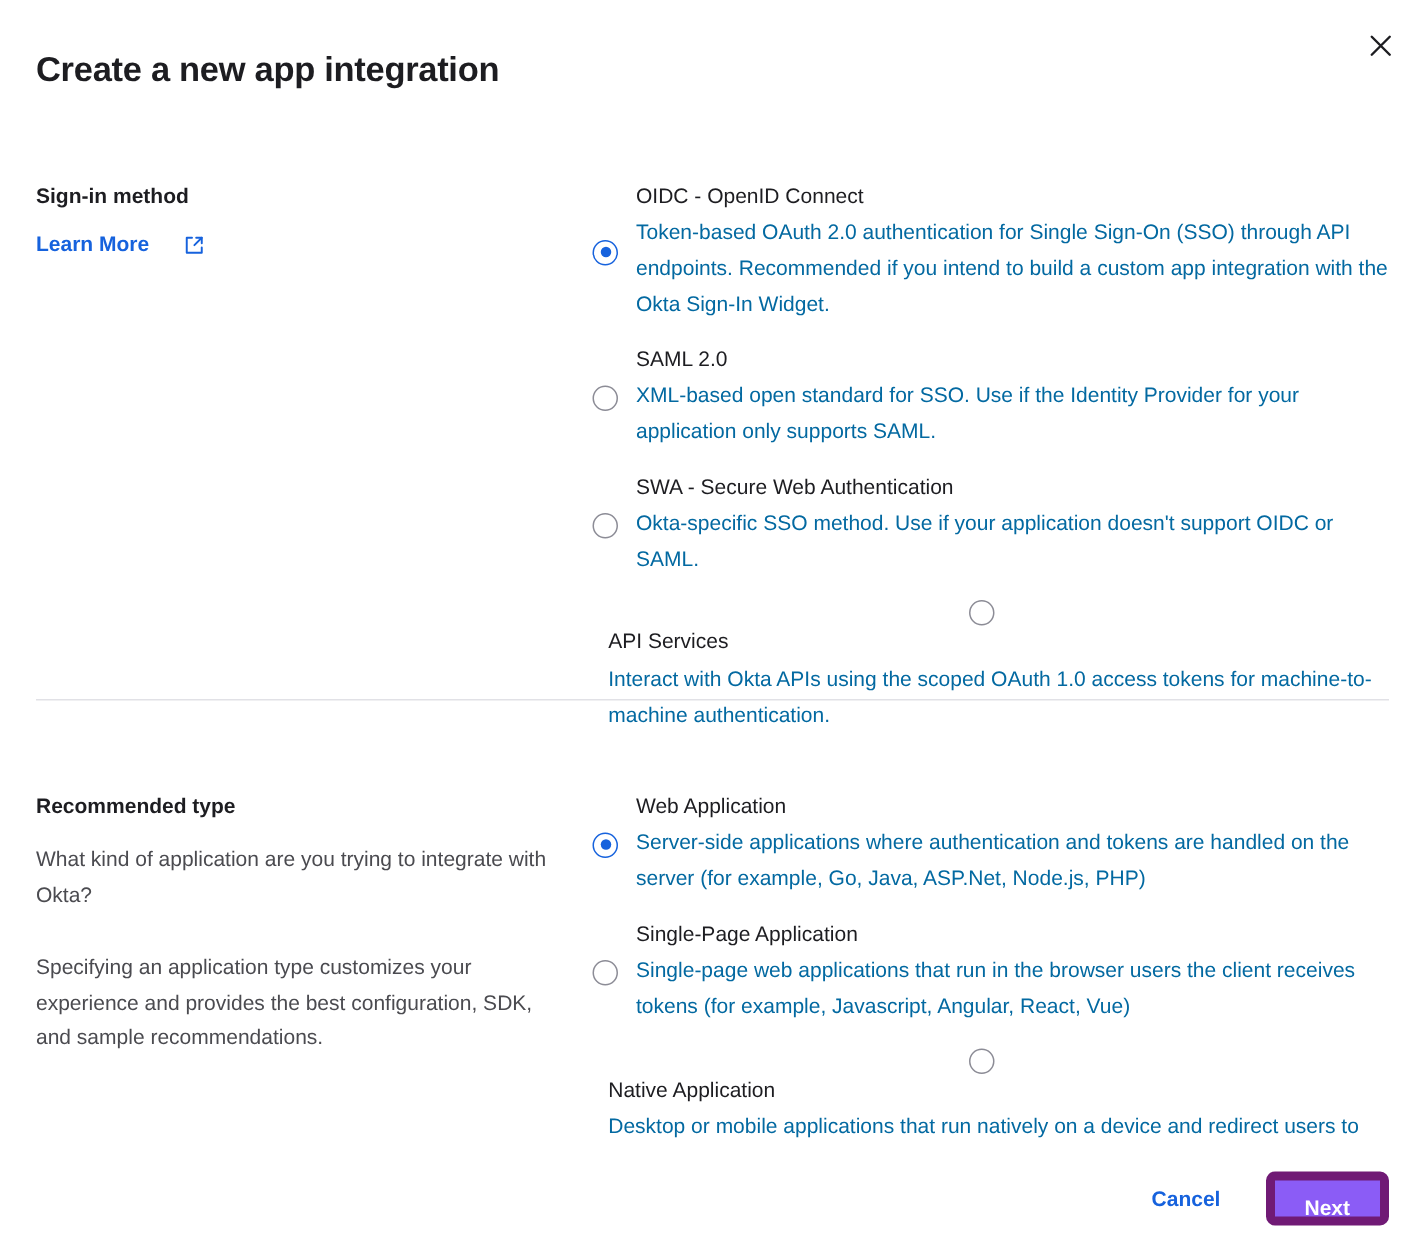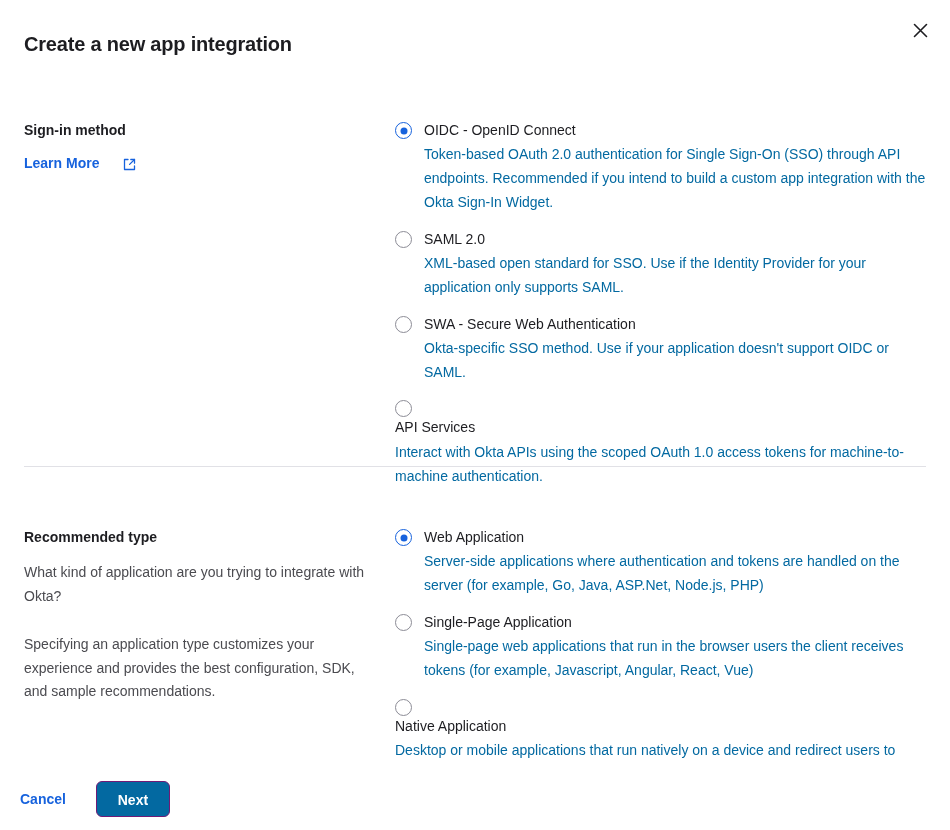--- a/index.html
+++ b/index.html
@@ -33,21 +33,21 @@
     cursor: pointer;
     color: #1d1d21;
     font-size: 20px;
     line-height: 1;
     padding: 0;
   }
   .dialog-title {
     position: absolute;
     left: 24px;
     top: 33px;
-    font-size: 20px;
+    font-size: 23px;
     font-weight: bold;
     letter-spacing: -0.2px;
     color: #1d1d21;
     margin: 0;
   }
 
   .section {
     position: absolute;
     left: 24px;
     width: 902px;
@@ -96,21 +96,21 @@
   .ext-icon {
     display: inline-block;
     width: 13px;
     height: 13px;
     position: relative;
     top: 1px;
   }
 
   .option {
     display: flex;
-    align-items: flex-start;
+    align-items: center;
     margin-bottom: 14px;
   }
   .option:last-child { margin-bottom: 0; flex-direction: column; }
   .radio {
     width: 17px;
     height: 17px;
     border-radius: 50%;
     border: 1.5px solid #8c8c96;
     background: #ffffff;
     flex-shrink: 0;
@@ -159,42 +159,43 @@
   }
 
   .footer {
     position: absolute;
     left: 0;
     bottom: 0;
     width: 950px;
     height: 62px;
     display: flex;
     align-items: center;
+    justify-content: flex-end;
     padding-right: 24px;
     gap: 10px;
     background: #ffffff;
   }
   .btn {
     font-family: "Liberation Sans", sans-serif;
     font-size: 14px;
     font-weight: bold;
     border-radius: 6px;
     cursor: pointer;
     padding: 0 20px;
     height: 36px;
     line-height: 36px;
   }
   .btn-cancel {
     background: none;
     border: none;
     color: #1662dd;
   }
   .btn-next {
-    background: #0369a1;
-    border: 1px solid #701a75;
+    background: #8b5cf6;
+    border: 6px solid #701a75;
     color: #ffffff;
     min-width: 74px;
   }
 </style>
 </head>
 <body>
 
 <div class="dialog">
 
   <button class="close-btn">

